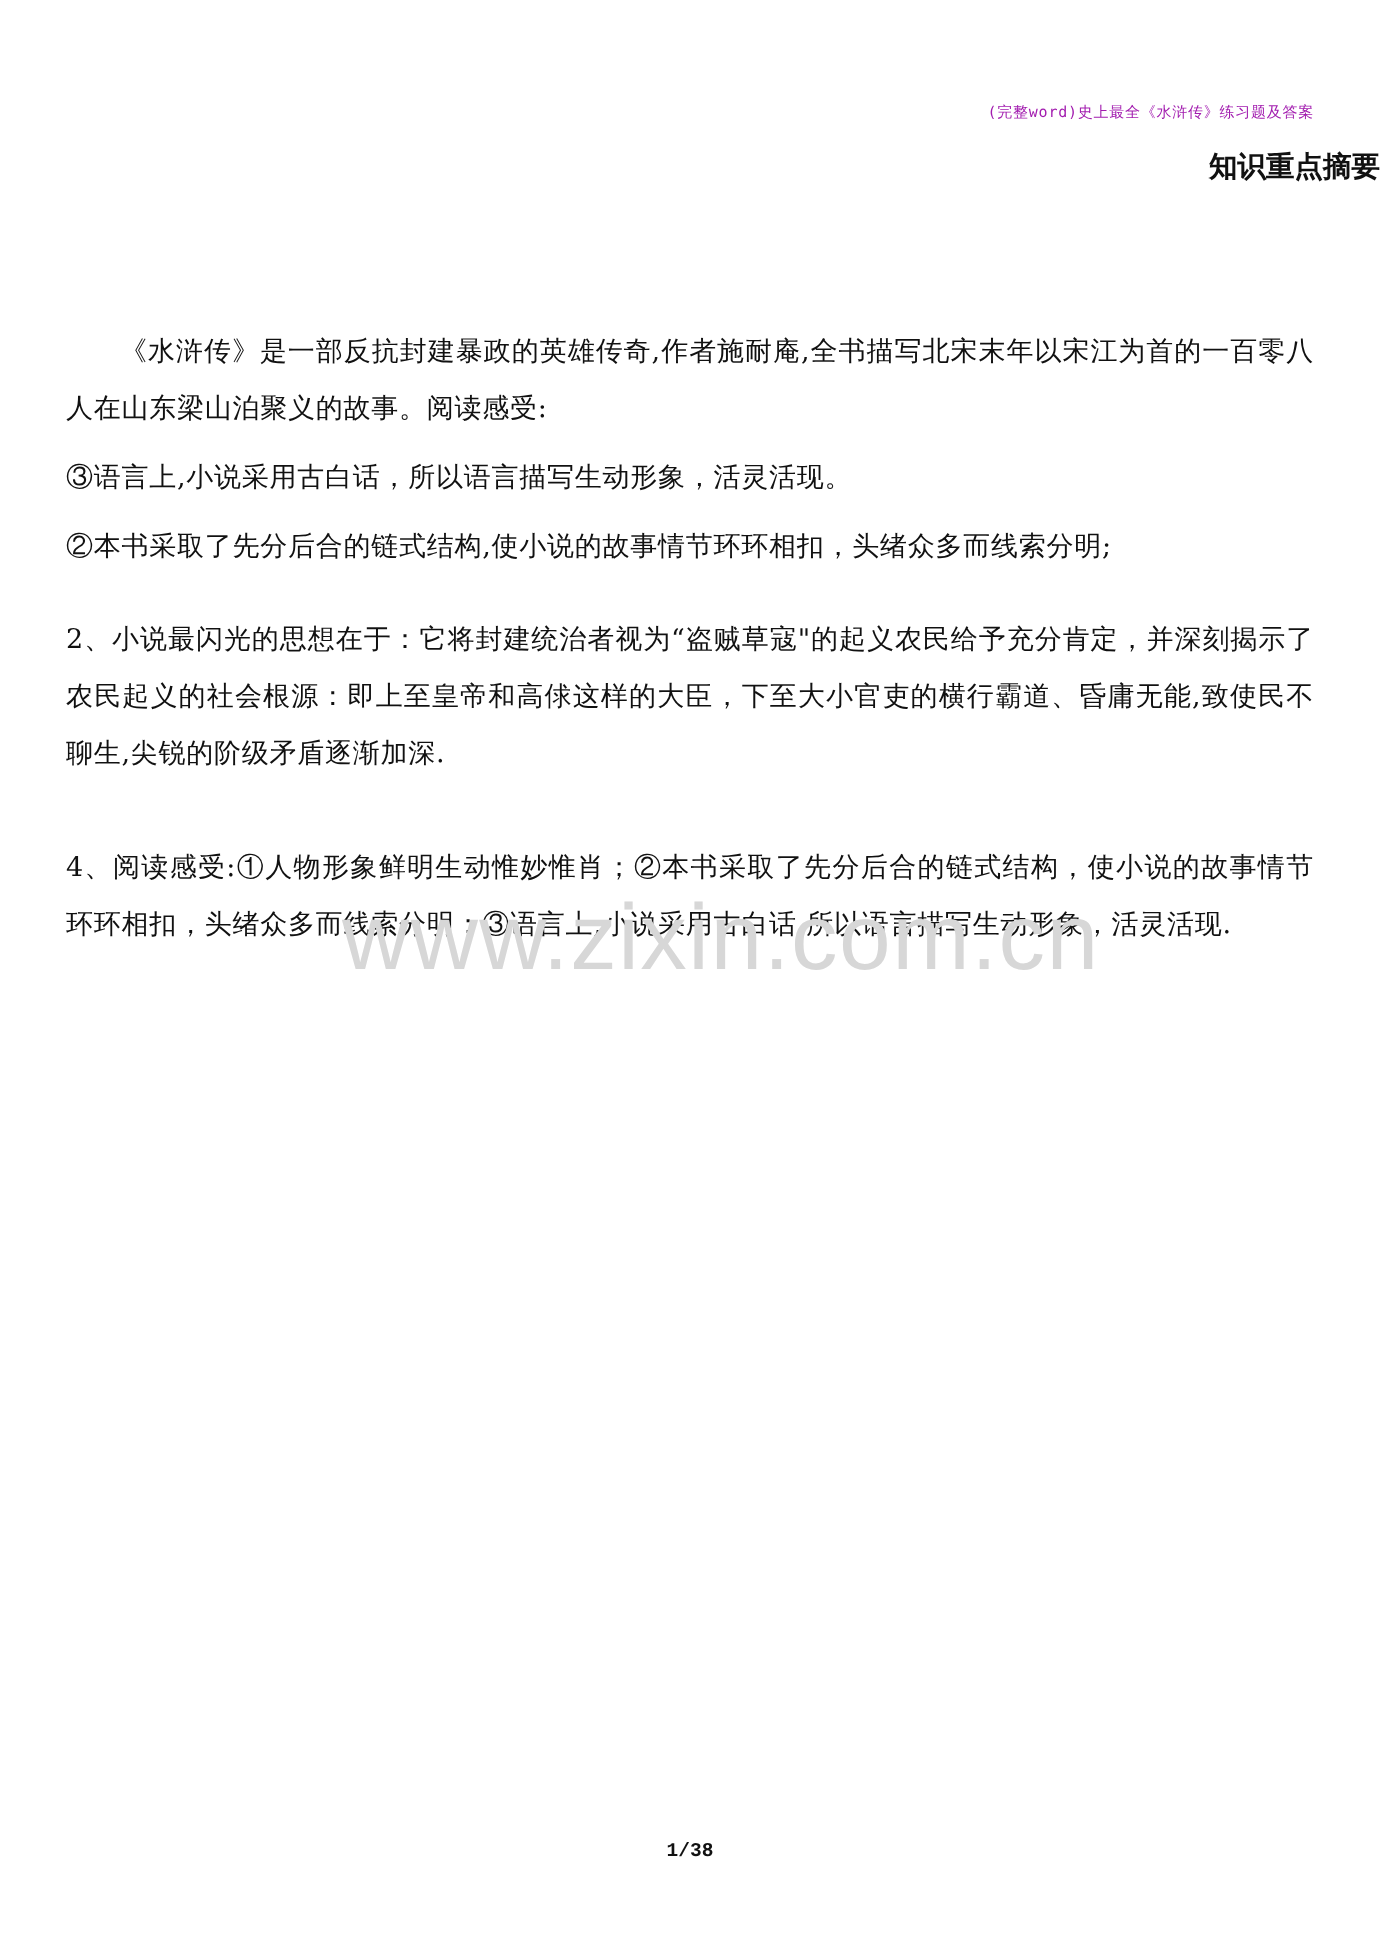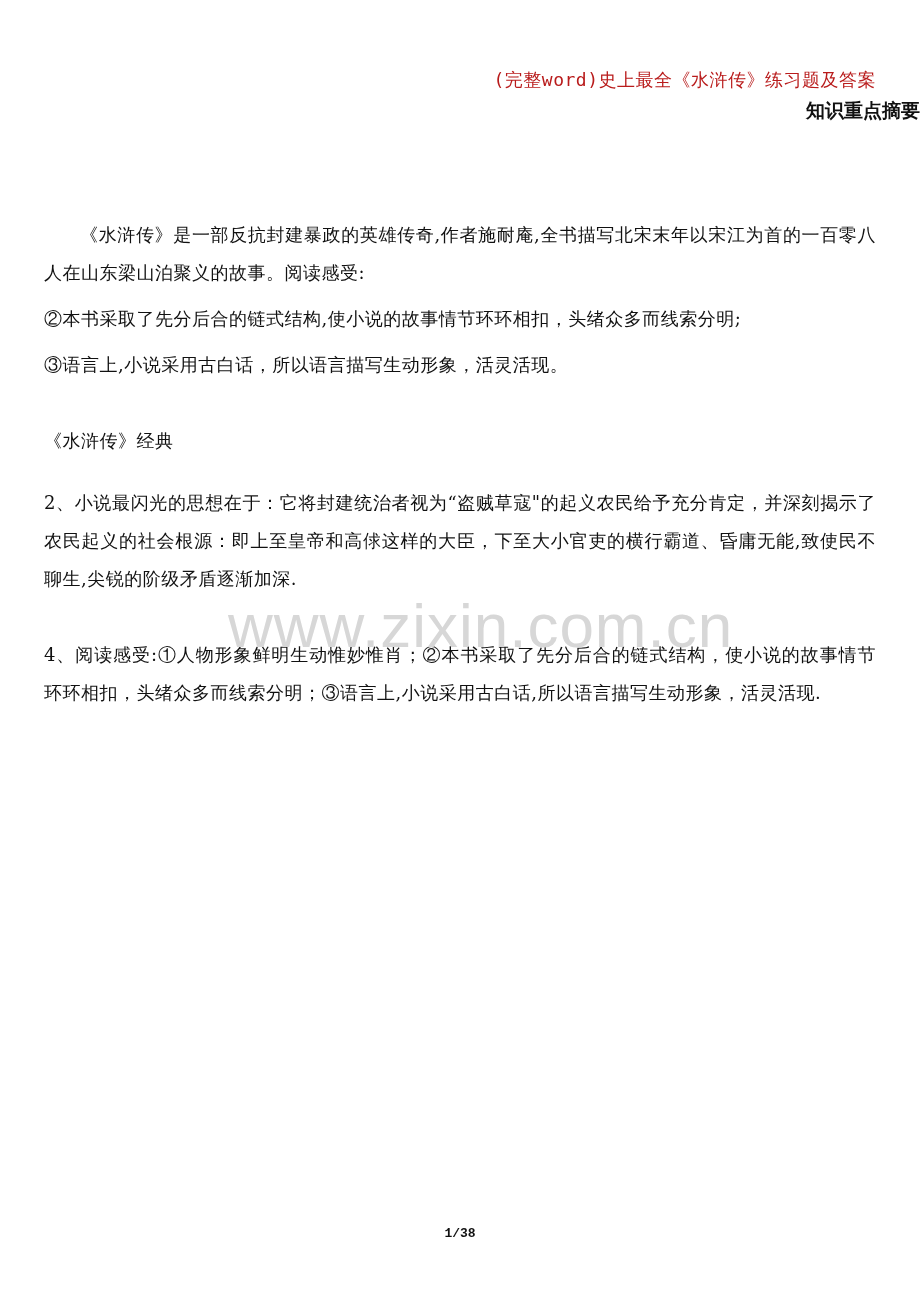--- a/index.html
+++ b/index.html
@@ -1,21 +1,21 @@
 <!DOCTYPE html>
 <html><head>
 <meta charset="utf-8">
 <style>
   html, body { margin: 0; padding: 0; }
   body {
     width: 920px; height: 1302px; background: #ffffff; position: relative; overflow: hidden;
     font-family: "DejaVu Serif", "Liberation Serif", serif; color: #111;
   }
   .header-title {
-    position: absolute; right: 44px; top: 68px; font-size: 18px; color: #b91c1c;
+    position: absolute; right: 44px; top: 68px; font-size: 10px; color: #a21caf;
     font-family: "DejaVu Sans Mono", "Liberation Mono", monospace; letter-spacing: 0.5px;
   }
   .doc-title {
     position: absolute; left: 0; right: 0; top: 98px; text-align: right;
     font-size: 19px; font-weight: bold; font-family: "DejaVu Sans", sans-serif;
   }
   .content { position: absolute; left: 44px; right: 44px; top: 176px; margin-top: 40px; }
   .p { font-size: 18px; line-height: 38px; margin: 0; letter-spacing: 0.5px; text-align: justify; }
   .indent { text-indent: 36px; }
   .gap-sm { margin-top: 8px; }
@@ -32,24 +32,23 @@
 </style>
 </head>
 <body>
 
 <div class="header-title">(完整word)史上最全《水浒传》练习题及答案</div>
 
 <div class="doc-title">知识重点摘要</div>
 
 <div class="content">
   <p class="p indent">《水浒传》是一部反抗封建暴政的英雄传奇,作者施耐庵,全书描写北宋末年以宋江为首的一百零八人在山东梁山泊聚义的故事。阅读感受:</p>
+  <p class="p gap-sm">③语言上,小说采用古白话，所以语言描写生动形象，活灵活现。</p>
   <p class="p gap-sm">②本书采取了先分后合的链式结构,使小说的故事情节环环相扣，头绪众多而线索分明;</p>
-  <p class="p gap-sm">③语言上,小说采用古白话，所以语言描写生动形象，活灵活现。</p>
 
-  <p class="p gap-lg">《水浒传》经典</p>
 
   <p class="p gap-md">2、小说最闪光的思想在于：它将封建统治者视为“盗贼草寇"的起义农民给予充分肯定，并深刻揭示了农民起义的社会根源：即上至皇帝和高俅这样的大臣，下至大小官吏的横行霸道、昏庸无能,致使民不聊生,尖锐的阶级矛盾逐渐加深.</p>
   <p class="p gap-lg">4、阅读感受:①人物形象鲜明生动惟妙惟肖；②本书采取了先分后合的链式结构，使小说的故事情节环环相扣，头绪众多而线索分明；③语言上,小说采用古白话,所以语言描写生动形象，活灵活现.</p>
 </div>
 
 <div class="watermark">www.zixin.com.cn</div>
 
 <div class="page-number">1/38</div>
 
 </body></html>

